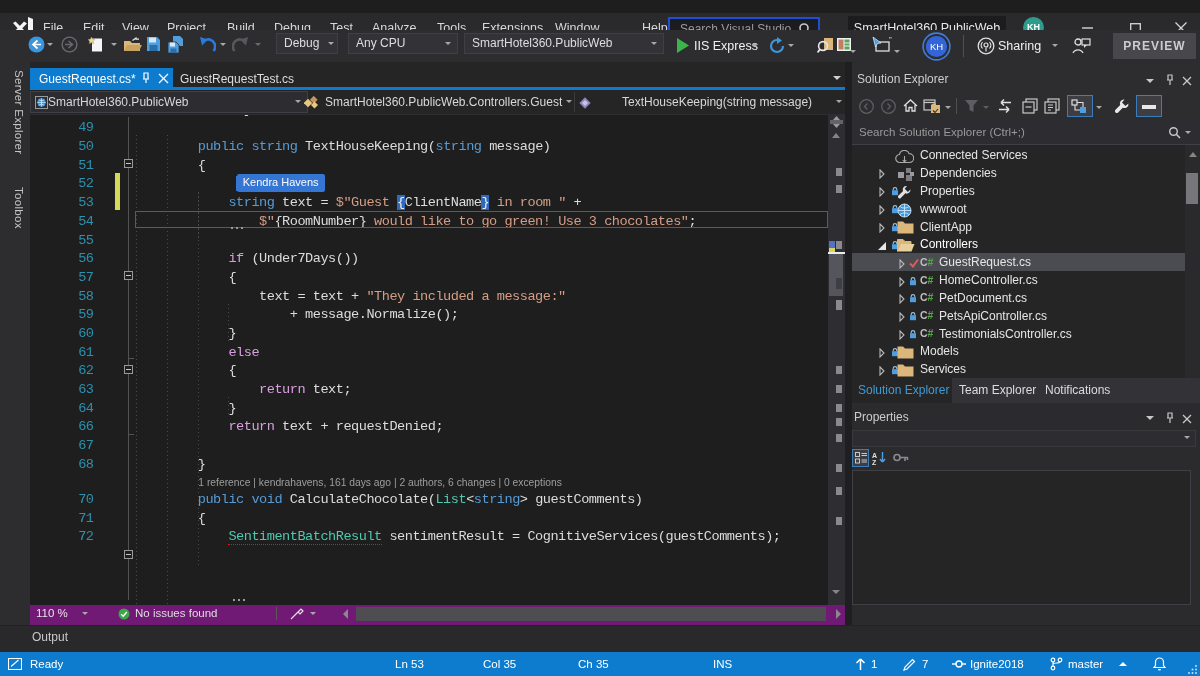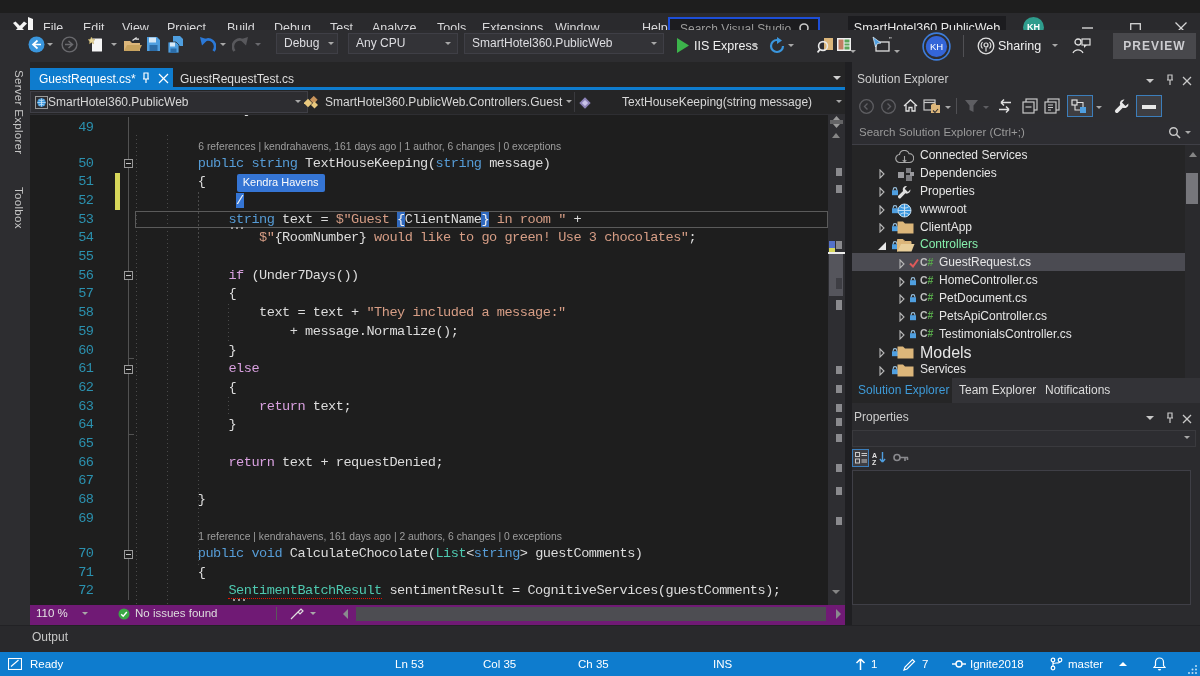--- a/index.html
+++ b/index.html
@@ -246,23 +246,20 @@
 <div id="code" class="abs">
 <div id="codein">
 <div class="row">
           <span class="n">48</span>
           <span class="c">              }</span>
         </div>
 <div class="row">
           <span class="n">49</span>
           <span class="c"></span>
         </div>
-<div class="lens">
-          <span class="lc">6 references | kendrahavens, 161 days ago | 1 author, 6 changes | 0 exceptions</span>
-        </div>
 <div class="row">
           <span class="n">50</span>
           <span class="c">        <span class="kw">public</span> <span class="kw">string</span> TextHouseKeeping(<span class="kw">string</span> message)</span>
         </div>
 <div class="row">
           <span class="n">51</span>
           <span class="c">        {</span>
         </div>
 <div class="row">
           <span class="n">52</span>
@@ -310,38 +307,30 @@
         </div>
 <div class="row">
           <span class="n">63</span>
           <span class="c">                <span class="ct">return</span> text;</span>
         </div>
 <div class="row">
           <span class="n">64</span>
           <span class="c">            }</span>
         </div>
 <div class="row">
-          <span class="n">65</span>
-          <span class="c"></span>
-        </div>
-<div class="row">
           <span class="n">66</span>
           <span class="c">            <span class="ct">return</span> text + requestDenied;</span>
         </div>
 <div class="row">
           <span class="n">67</span>
           <span class="c"></span>
         </div>
 <div class="row">
           <span class="n">68</span>
           <span class="c">        }</span>
-        </div>
-<div class="row">
-          <span class="n">69</span>
-          <span class="c"></span>
         </div>
 <div class="lens">
           <span class="lc">1 reference | kendrahavens, 161 days ago | 2 authors, 6 changes | 0 exceptions</span>
         </div>
 <div class="row">
           <span class="n">70</span>
           <span class="c">        <span class="kw">public</span> <span class="kw">void</span> CalculateChocolate(<span class="ty">List</span>&lt;<span class="kw">string</span>&gt; guestComments)</span>
         </div>
 <div class="row">
           <span class="n">71</span>
@@ -545,21 +534,21 @@
         <path d="M9 1 V9 H1 Z" fill="#E8E8E8"></path>
       </svg>
 <svg class="abs" style="left:39px;top:178.875px" width="8" height="9" viewBox="0 0 8 9">
       <path d="M2.2 3.2 V2.4 a1.8 1.8 0 0 1 3.6 0 V3.2" fill="none" stroke="#9CC3E0" stroke-width="1.1"></path>
       <rect x="1" y="3.2" width="6" height="5" fill="#4F9FE0"></rect>
       </svg>
 <svg class="abs" style="left:45px;top:176.875px" width="18" height="13" viewBox="0 0 18 13">
         <path d="M0.5 12.5 V0.5 H6 L8 2.5 H14 V5" fill="#DCB67A" stroke="#DCB67A"></path>
         <path d="M0.5 12.5 L4 5 H17.5 L14.5 12.5 Z" fill="#E8CE9A"></path>
       </svg>
-<div class="abs" style="left:68px;top:175.375px;color:#86efac;font-size:12px">Controllers</div>
+<div class="abs" style="left:68px;top:175.375px;color:#ffffff;font-size:12px">Controllers</div>
 <div class="abs" style="left:0;top:191.1px;width:333px;height:17.85px;background:#4B4B52"></div>
 <svg class="abs" style="left:47px;top:196.725px" width="6" height="10" viewBox="0 0 6 10">
         <path d="M1 1 L5 5 L1 9 Z" fill="none" stroke="#B8B8B8" stroke-width="1.1"></path>
       </svg>
 <svg class="abs" style="left:57px;top:196.225px" width="10" height="10" viewBox="0 0 10 10">
         <path d="M1 5.5 L4 8.5 L9 1.5" stroke="#E05A5A" stroke-width="2" fill="none"></path>
       </svg>
 <span class="abs" style="left:68px;top:193.725px;font-size:10.5px;font-weight:bold;color:#BFBFBF">C<span style="color:#57A64A">#</span></span>
 <div class="abs" style="left:87px;top:193.225px;color:#E6E6E6;font-size:12px">GuestRequest.cs</div>
 <svg class="abs" style="left:47px;top:214.575px" width="6" height="10" viewBox="0 0 6 10">
@@ -601,21 +590,21 @@
 <svg class="abs" style="left:27px;top:285.975px" width="6" height="10" viewBox="0 0 6 10">
         <path d="M1 1 L5 5 L1 9 Z" fill="none" stroke="#B8B8B8" stroke-width="1.1"></path>
       </svg>
 <svg class="abs" style="left:39px;top:285.975px" width="8" height="9" viewBox="0 0 8 9">
       <path d="M2.2 3.2 V2.4 a1.8 1.8 0 0 1 3.6 0 V3.2" fill="none" stroke="#9CC3E0" stroke-width="1.1"></path>
       <rect x="1" y="3.2" width="6" height="5" fill="#4F9FE0"></rect>
       </svg>
 <svg class="abs" style="left:45px;top:283.975px" width="17" height="13" viewBox="0 0 17 13">
         <path d="M0.5 12.5 V0.5 H6 L8 2.5 H16.5 V12.5 Z" fill="#DCB67A"></path>
       </svg>
-<div class="abs" style="left:68px;top:282.475px;color:#E6E6E6;font-size:16px">Models</div>
+<div class="abs" style="left:68px;top:282.475px;color:#E6E6E6;font-size:12px">Models</div>
 <svg class="abs" style="left:27px;top:303.82500000000005px" width="6" height="10" viewBox="0 0 6 10">
         <path d="M1 1 L5 5 L1 9 Z" fill="none" stroke="#B8B8B8" stroke-width="1.1"></path>
       </svg>
 <svg class="abs" style="left:39px;top:303.82500000000005px" width="8" height="9" viewBox="0 0 8 9">
       <path d="M2.2 3.2 V2.4 a1.8 1.8 0 0 1 3.6 0 V3.2" fill="none" stroke="#9CC3E0" stroke-width="1.1"></path>
       <rect x="1" y="3.2" width="6" height="5" fill="#4F9FE0"></rect>
       </svg>
 <svg class="abs" style="left:45px;top:301.82500000000005px" width="17" height="13" viewBox="0 0 17 13">
         <path d="M0.5 12.5 V0.5 H6 L8 2.5 H16.5 V12.5 Z" fill="#DCB67A"></path>
       </svg>

